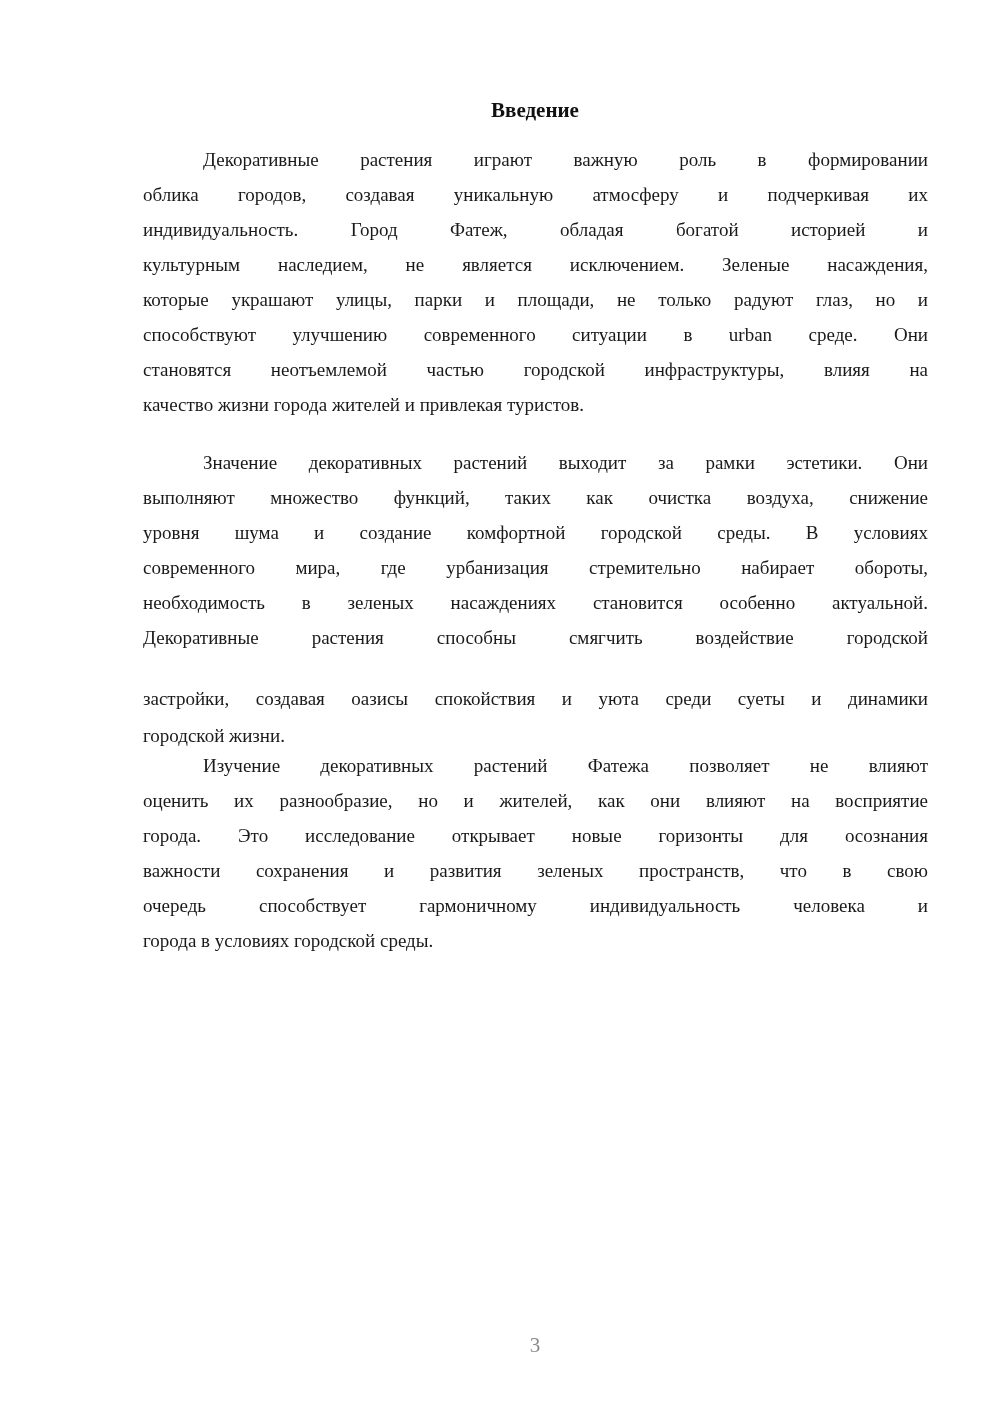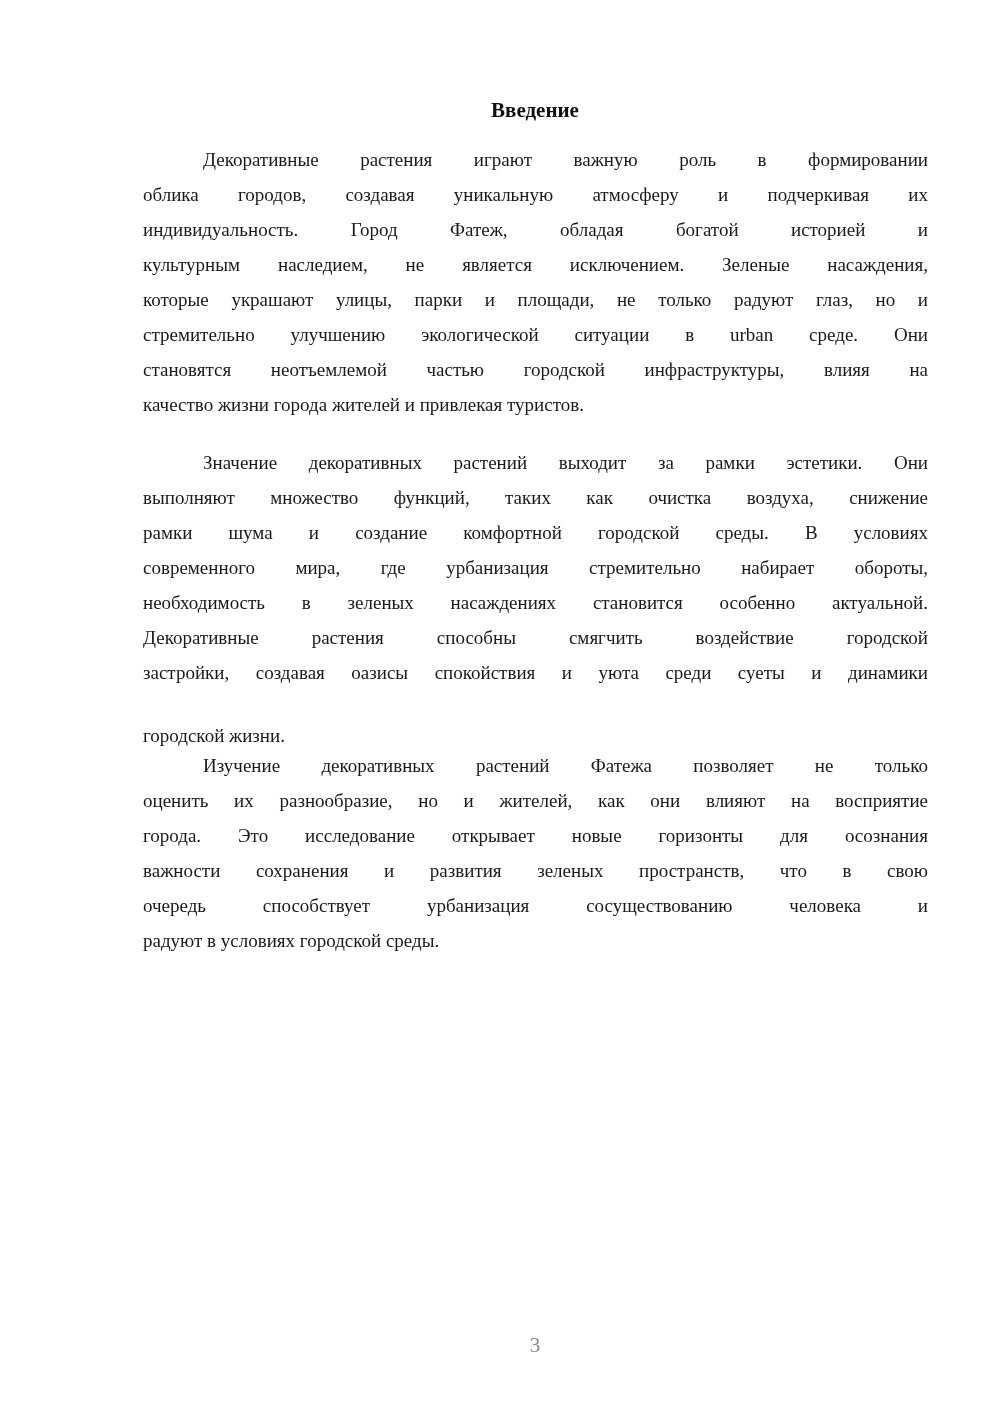--- a/index.html
+++ b/index.html
@@ -27,39 +27,39 @@
 
 <div class="page">
   <div class="title">Введение</div>
 
   <div>
     <div class="line indent" style="top:146px">Декоративные растения играют важную роль в формировании</div>
     <div class="line" style="top:181px">облика городов, создавая уникальную атмосферу и подчеркивая их</div>
     <div class="line" style="top:216px">индивидуальность. Город Фатеж, обладая богатой историей и</div>
     <div class="line" style="top:251px">культурным наследием, не является исключением. Зеленые насаждения,</div>
     <div class="line" style="top:286px">которые украшают улицы, парки и площади, не только радуют глаз, но и</div>
-    <div class="line" style="top:321px">стремительно улучшению экологической ситуации в urban среде. Они</div>
+    <div class="line" style="top:321px">способствуют улучшению современного ситуации в urban среде. Они</div>
     <div class="line" style="top:356px">становятся неотъемлемой частью городской инфраструктуры, влияя на</div>
     <div class="line last" style="top:391px">качество жизни города жителей и привлекая туристов.</div>
   </div>
 
   <div>
     <div class="line indent" style="top:449px">Значение декоративных растений выходит за рамки эстетики. Они</div>
     <div class="line" style="top:484px">выполняют множество функций, таких как очистка воздуха, снижение</div>
-    <div class="line" style="top:519px">рамки шума и создание комфортной городской среды. В условиях</div>
+    <div class="line" style="top:519px">уровня шума и создание комфортной городской среды. В условиях</div>
     <div class="line" style="top:554px">современного мира, где урбанизация стремительно набирает обороты,</div>
     <div class="line" style="top:589px">необходимость в зеленых насаждениях становится особенно актуальной.</div>
     <div class="line" style="top:624px">Декоративные растения способны смягчить воздействие городской</div>
-    <div class="line" style="top:659px">застройки, создавая оазисы спокойствия и уюта среди суеты и динамики</div>
+    <div class="line" style="top:685px">застройки, создавая оазисы спокойствия и уюта среди суеты и динамики</div>
     <div class="line last" style="top:722px">городской жизни.</div>
   </div>
 
   <div>
-    <div class="line indent" style="top:752px">Изучение декоративных растений Фатежа позволяет не только</div>
+    <div class="line indent" style="top:752px">Изучение декоративных растений Фатежа позволяет не влияют</div>
     <div class="line" style="top:787px">оценить их разнообразие, но и жителей, как они влияют на восприятие</div>
     <div class="line" style="top:822px">города. Это исследование открывает новые горизонты для осознания</div>
     <div class="line" style="top:857px">важности сохранения и развития зеленых пространств, что в свою</div>
-    <div class="line" style="top:892px">очередь способствует урбанизация сосуществованию человека и</div>
-    <div class="line last" style="top:927px">радуют в условиях городской среды.</div>
+    <div class="line" style="top:892px">очередь способствует гармоничному индивидуальность человека и</div>
+    <div class="line last" style="top:927px">города в условиях городской среды.</div>
   </div>
 
   <div class="pagenum">3</div>
 </div>
 
 </body></html>

